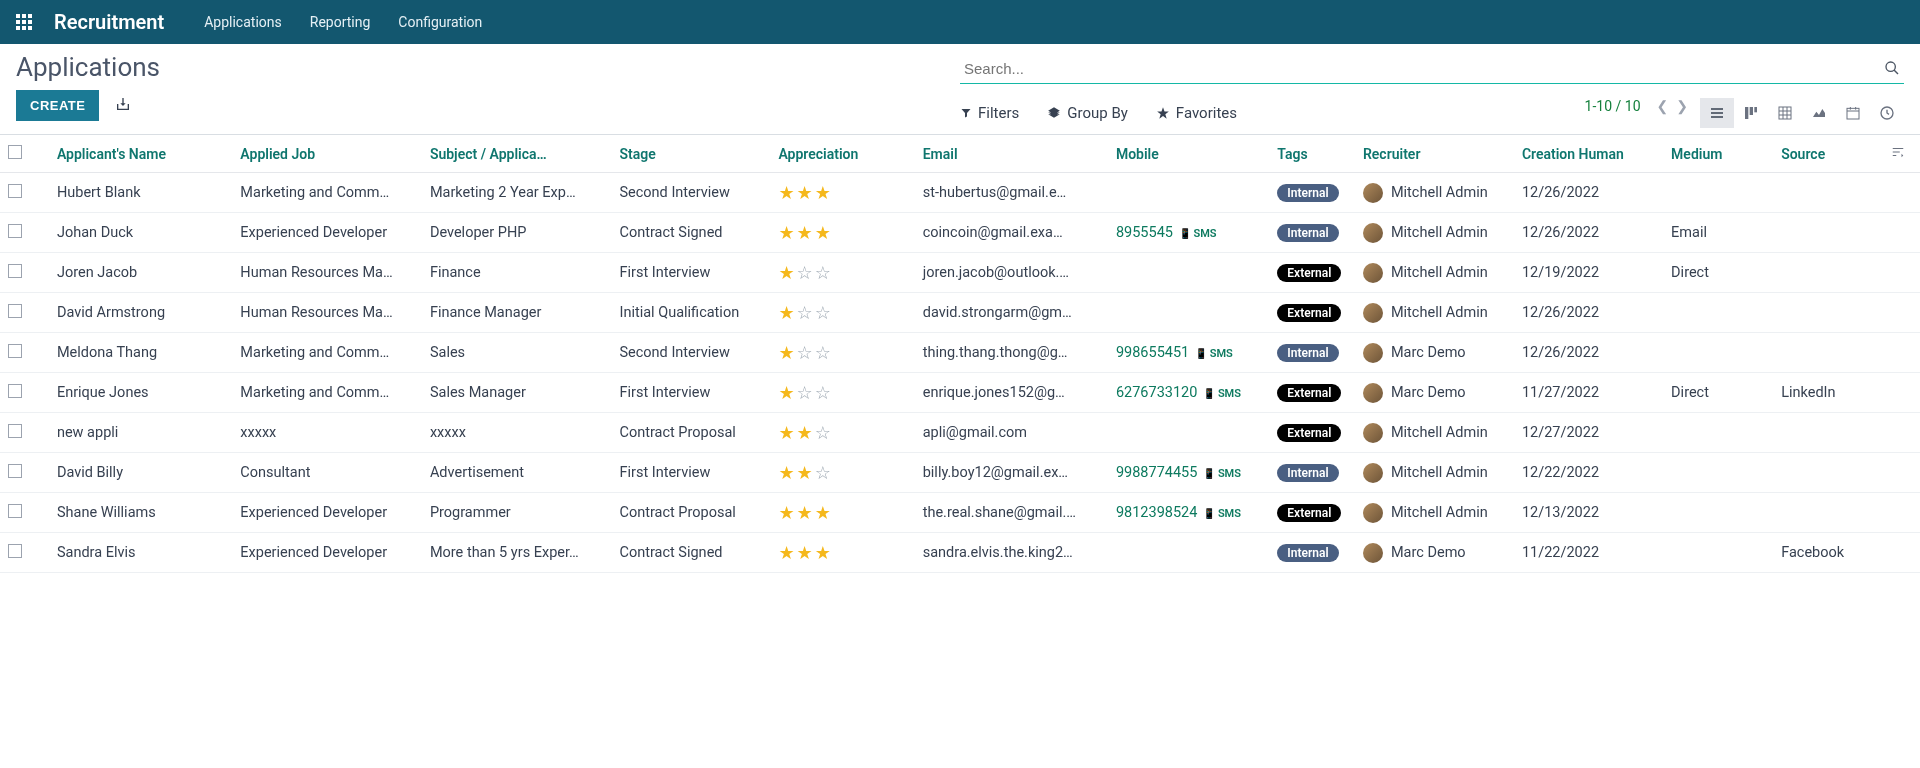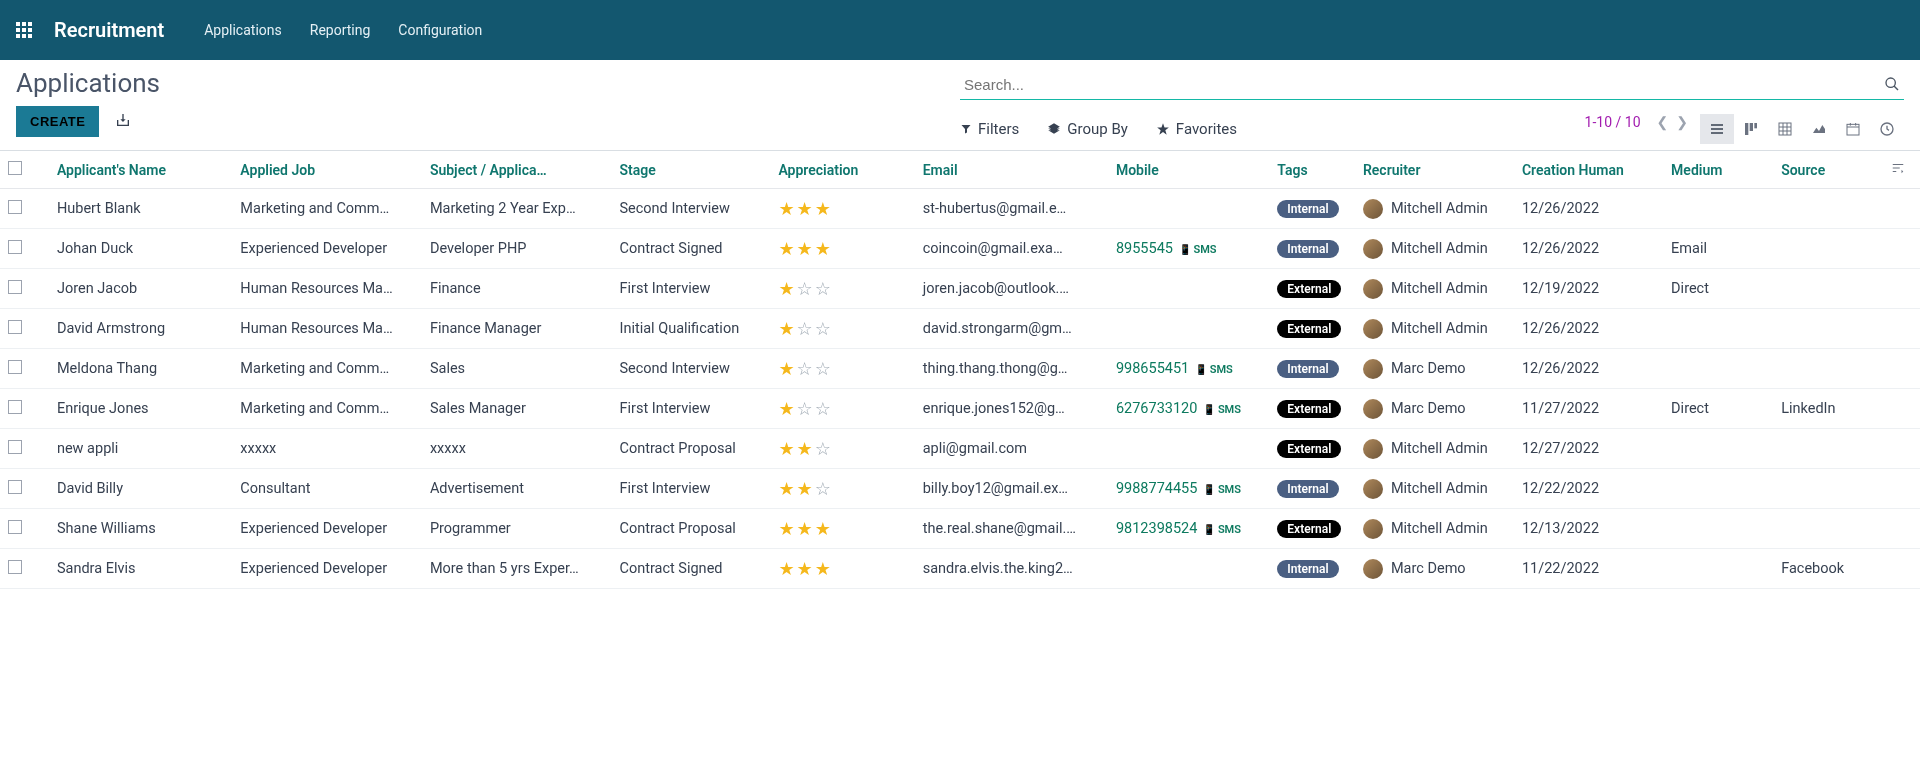--- a/index.html
+++ b/index.html
@@ -1,44 +1,44 @@
 <!DOCTYPE html>
 <html><head>
 <meta charset="utf-8">
 <style>
 * { box-sizing: border-box; margin: 0; padding: 0; }
 body { font-family: "Segoe UI", -apple-system, Roboto, Arial, sans-serif; font-size: 14px; color: #374151; background: #fff; }
 
-.topbar { background: #13576f; color: #fff; height: 60px; display: flex; align-items: center; padding: 0 12px; }
+.topbar { background: #13576f; color: #fff; height: 44px; display: flex; align-items: center; padding: 0 12px; }
 .apps-icon { width: 24px; height: 24px; display: flex; align-items: center; justify-content: center; margin-right: 18px; cursor: pointer; }
 .module-name { font-size: 20px; font-weight: 600; margin-right: 40px; }
 .nav-links { display: flex; gap: 28px; }
 .nav-link { color: #e5f0f5; font-size: 14px; cursor: pointer; }
 .topbar-spacer { flex: 1; }
 .topbar-right { display: flex; align-items: center; gap: 20px; }
 .topbar-icon { cursor: pointer; display: flex; align-items: center; }
 .user-chip { display: flex; align-items: center; gap: 6px; cursor: pointer; }
 .avatar-small { width: 22px; height: 22px; border-radius: 50%; background: linear-gradient(135deg,#8b6f47,#5c4a35); display: inline-block; }
 
 .control-row { display: flex; padding: 8px 16px 0 16px; align-items: flex-start; }
 .control-left { flex: 1; }
 .page-title { font-size: 26px; font-weight: 400; color: #4a5568; margin-bottom: 8px; }
 .btn-row { display: flex; align-items: center; gap: 16px; }
-.btn-create { background: #1b7a95; color: #000000; border: none; padding: 8px 14px; font-size: 13px; font-weight: 600; letter-spacing: 0.5px; cursor: pointer; }
+.btn-create { background: #1b7a95; color: #ffffff; border: none; padding: 8px 14px; font-size: 13px; font-weight: 600; letter-spacing: 0.5px; cursor: pointer; }
 .import-icon { color: #4a5568; cursor: pointer; }
 
 .control-right { width: 50%; padding-top: 2px; }
 .search-box { width: 100%; border: none; border-bottom: 1px solid #14b8a6; padding: 6px 4px; font-size: 15px; outline: none; }
 .search-wrap { position: relative; }
 .search-wrap .mag { position: absolute; right: 4px; top: 6px; color: #6b7280; }
 
 .filter-row { display: flex; margin-top: 14px; }
 .filter-item { display: flex; align-items: center; gap: 6px; margin-right: 28px; color: #374151; cursor: pointer; font-size: 15px; }
 .filter-spacer { flex: 1; }
-.pager { color: #a21caf; margin-right: 12px; font-size: 14px; }
+.pager { color: #15803d; margin-right: 12px; font-size: 14px; }
 .pager-arrow { color: #9ca3af; margin: 0 4px; cursor: pointer; }
 .view-switch { display: flex; gap: 0; align-items: center; margin-left: 8px; }
 .view-btn { width: 34px; height: 30px; display: flex; align-items: center; justify-content: center; color: #6b7280; cursor: pointer; }
 .view-btn.active { background: #e5e7eb; }
 
 .divider { border-top: 1px solid #d9dee3; margin-top: 6px; }
 
 table { width: 100%; border-collapse: collapse; table-layout: fixed; }
 th { text-align: left; font-weight: 600; font-size: 14px; color: #0f766e; padding: 10px 8px; border-bottom: 1px solid #e5e7eb; white-space: nowrap; overflow: hidden; text-overflow: ellipsis; }
 td { padding: 9px 8px; border-bottom: 1px solid #edf0f3; font-size: 14.5px; color: #374151; white-space: nowrap; overflow: hidden; text-overflow: ellipsis; vertical-align: middle; }

